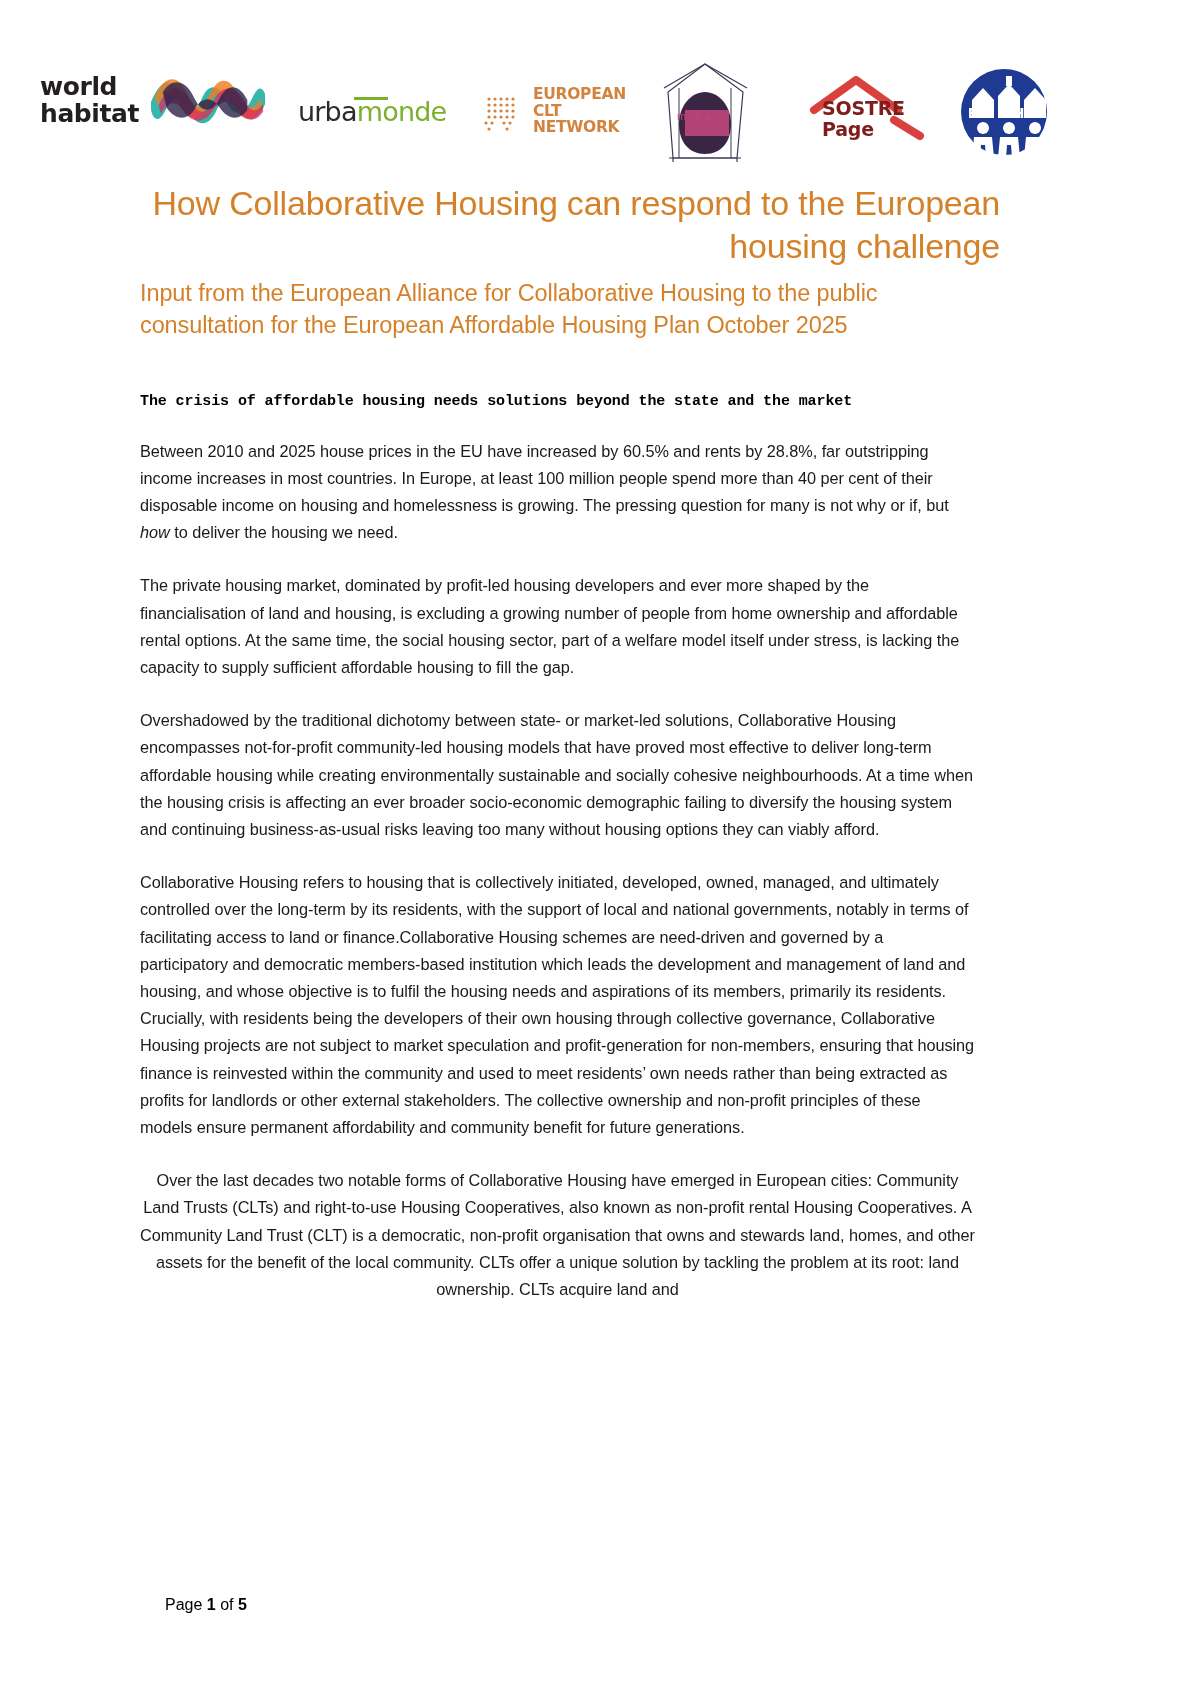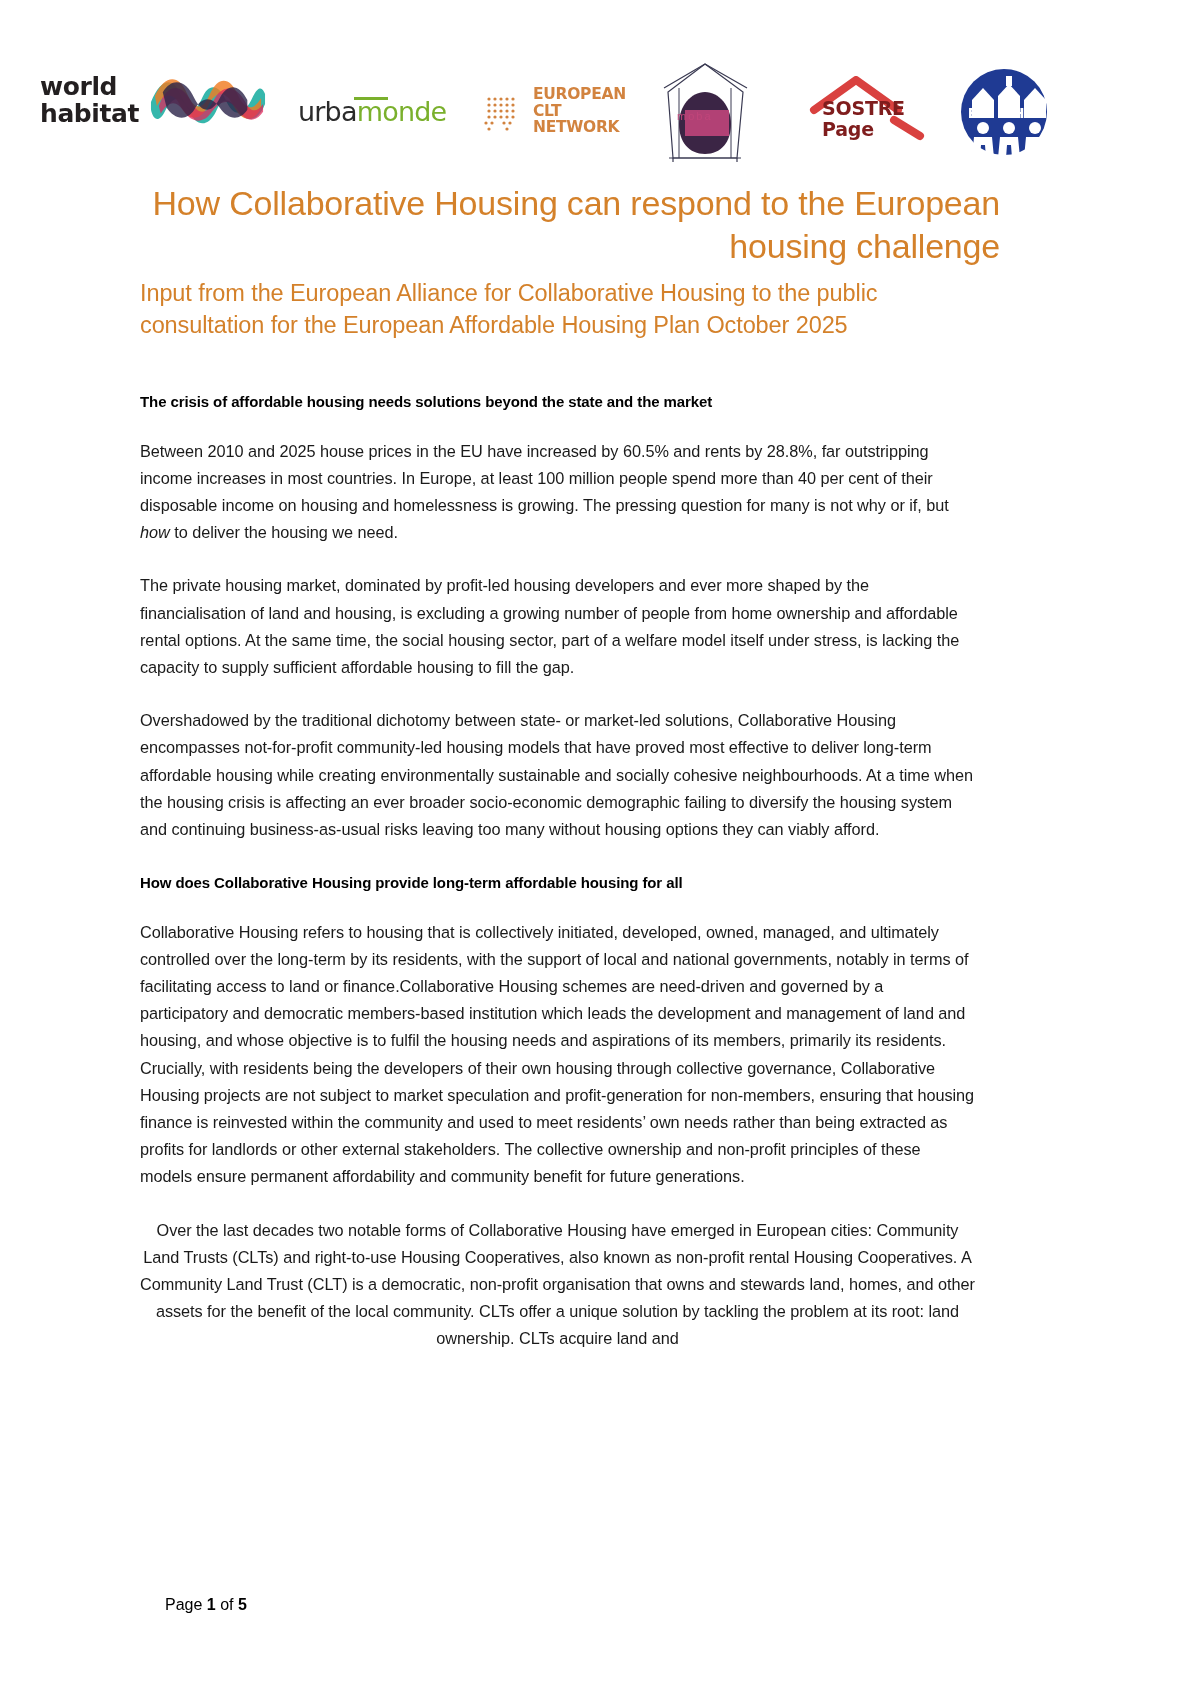--- a/index.html
+++ b/index.html
@@ -147,21 +147,21 @@
   }
 
   
   .body-wrap {
     position: absolute;
     left: 140px;
     top: 392px;
     width: 835px;
   }
   .sec-head {
-    font-family: Liberation Sans, sans-serif;
+    font-family: Liberation Mono, monospace;
     font-size: 15px;
     font-weight: bold;
     color: #000000;
     margin: 0 0 26px 0;
     line-height: 1.3;
     letter-spacing: -0.1px;
   }
   .sec-head.spaced { margin-top: 30px; }
   .para {
     font-family: "Liberation Sans", sans-serif;
@@ -302,21 +302,20 @@
   <div class="body-wrap">
 
     <h2 class="sec-head">The crisis of affordable housing needs solutions beyond the state and the market</h2>
 
     <p class="para"><span>Between 2010 and 2025 house prices in the EU have increased by 60.5% and rents by 28.8%, far outstripping income increases in most countries. In Europe, at least 100 million people spend more than 40 per cent of their disposable income on housing and homelessness is growing. The pressing question for many is not why or if, but </span><em>how</em><span> to deliver the housing we need.</span></p>
 
     <p class="para">The private housing market, dominated by profit-led housing developers and ever more shaped by the financialisation of land and housing, is excluding a growing number of people from home ownership and affordable rental options. At the same time, the social housing sector, part of a welfare model itself under stress, is lacking the capacity to supply sufficient affordable housing to fill the gap.</p>
 
     <p class="para">Overshadowed by the traditional dichotomy between state- or market-led solutions, Collaborative Housing encompasses not-for-profit community-led housing models that have  proved most effective to deliver long-term affordable housing while creating environmentally sustainable and socially cohesive neighbourhoods. At a time when the housing crisis is affecting an ever broader socio-economic demographic failing to diversify the housing system and continuing business-as-usual risks leaving too many without housing options they can viably afford.</p>
 
-    <h2 class="sec-head spaced">How does Collaborative Housing provide long-term affordable housing for all</h2>
 
     <p class="para">Collaborative Housing refers to housing that is collectively initiated, developed, owned, managed, and ultimately controlled over the long-term by its residents, with  the support of local and national governments, notably in terms of facilitating access to land or finance.Collaborative Housing schemes are need-driven and governed by a participatory and democratic members-based institution which leads the development and management of land and housing, and whose objective is to fulfil the housing needs and aspirations of its members, primarily its residents. Crucially, with residents being the developers of their own housing through collective governance, Collaborative Housing projects are not subject to market speculation and profit-generation for non-members, ensuring that housing finance is reinvested within the community and used to meet residents’ own needs rather than being extracted as profits for landlords or other external stakeholders. The collective ownership and non-profit principles of these models ensure permanent affordability and community benefit for future generations.</p>
 
     <p class="para">Over the last decades two notable forms of Collaborative Housing have emerged in European cities: Community Land Trusts (CLTs) and right-to-use Housing Cooperatives, also known as non-profit rental Housing Cooperatives. A Community Land Trust (CLT) is a democratic, non-profit organisation that owns and stewards  land, homes, and other assets for the benefit of the local community. CLTs offer a unique solution by tackling the problem at its root: land ownership. CLTs acquire land and</p>
   </div>
 
   <div class="footer">
     <span>Page </span><b>1</b><span> of </span><b>5</b>
   </div>
 

